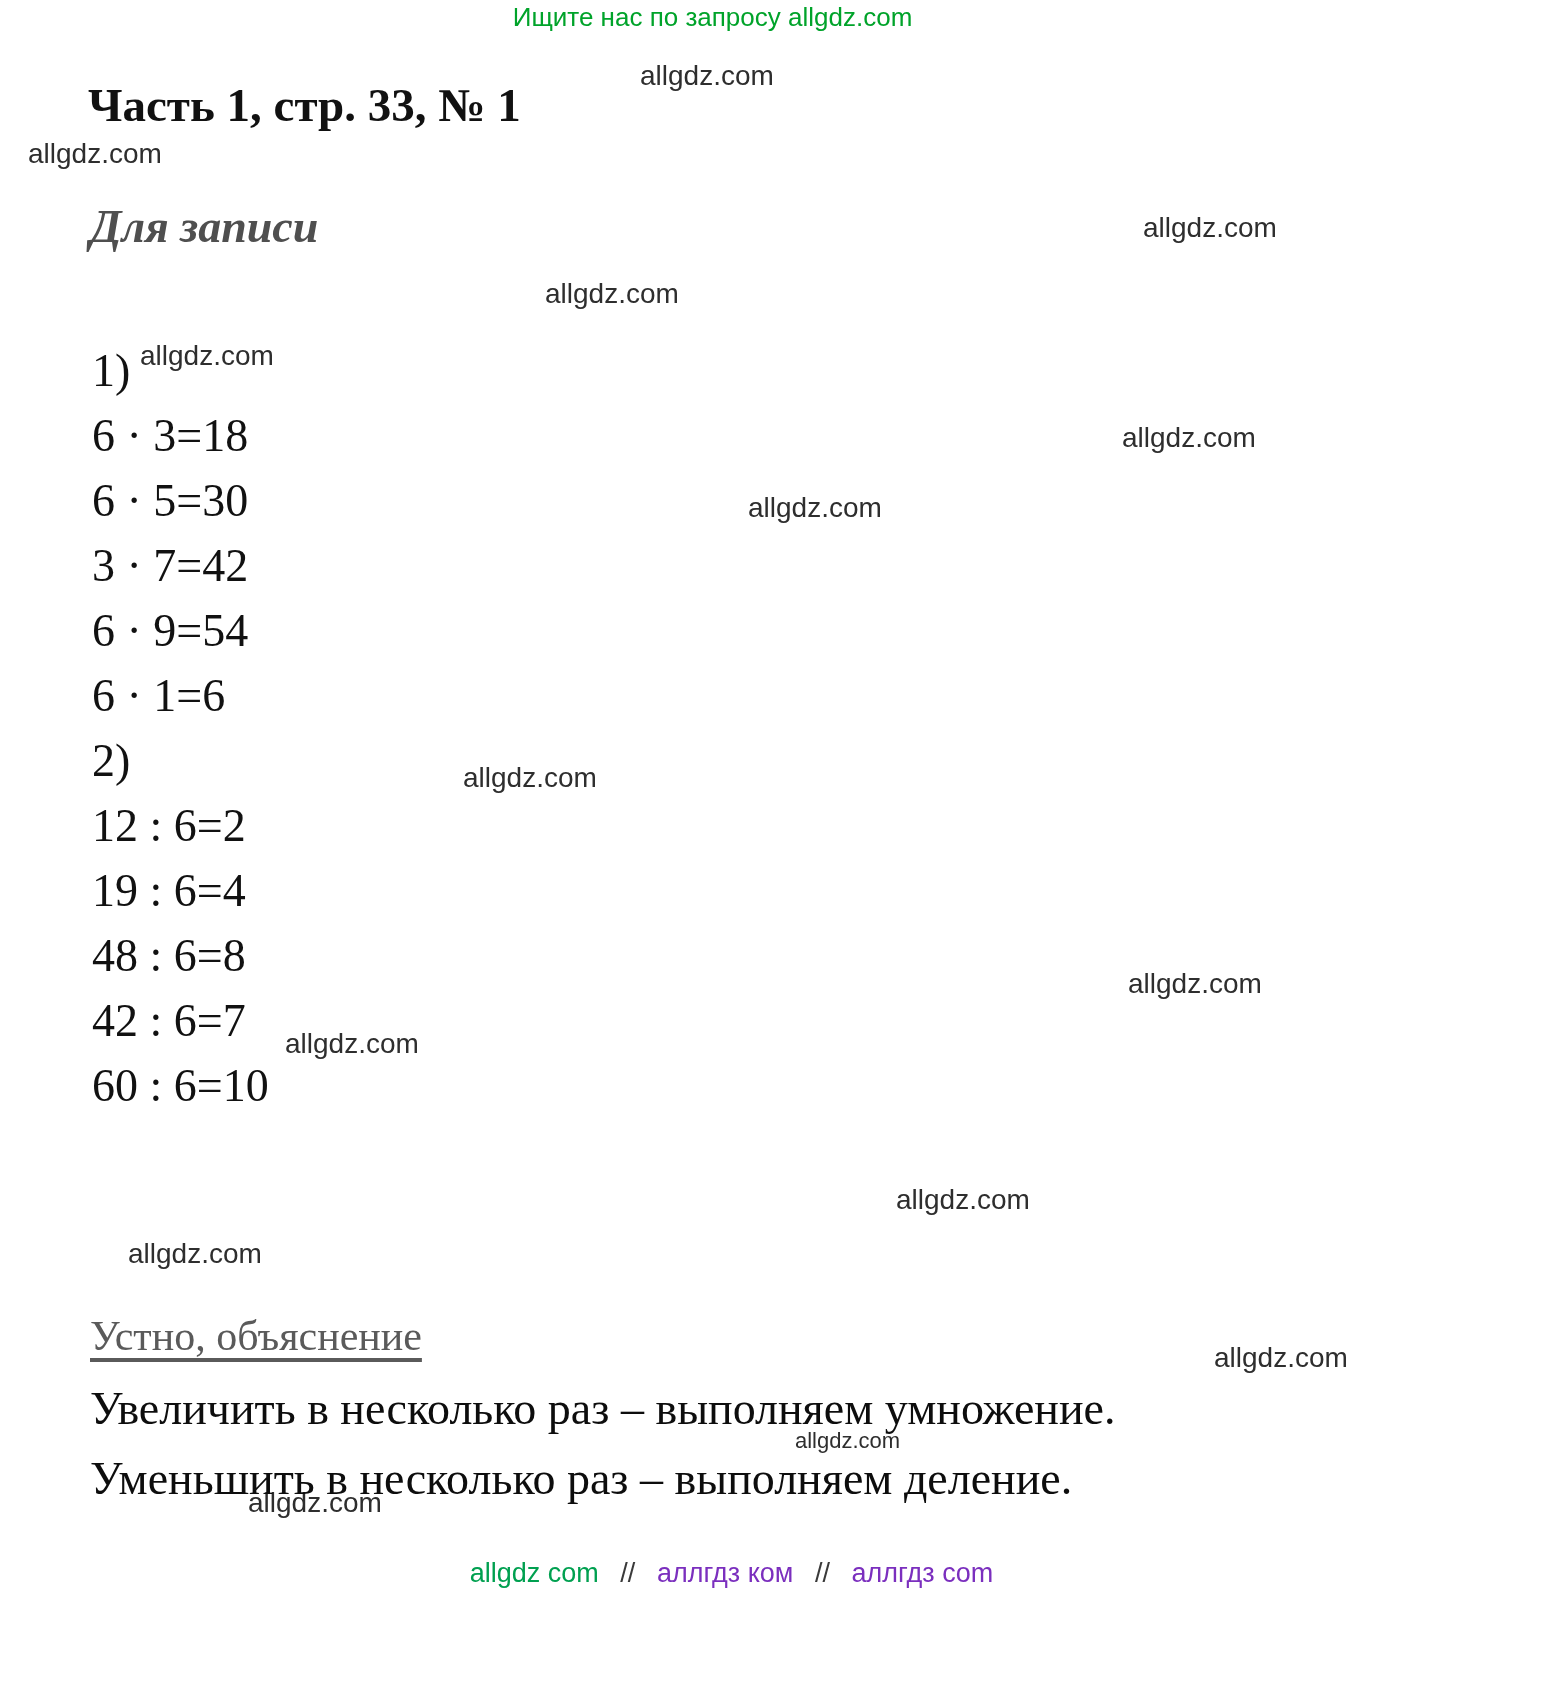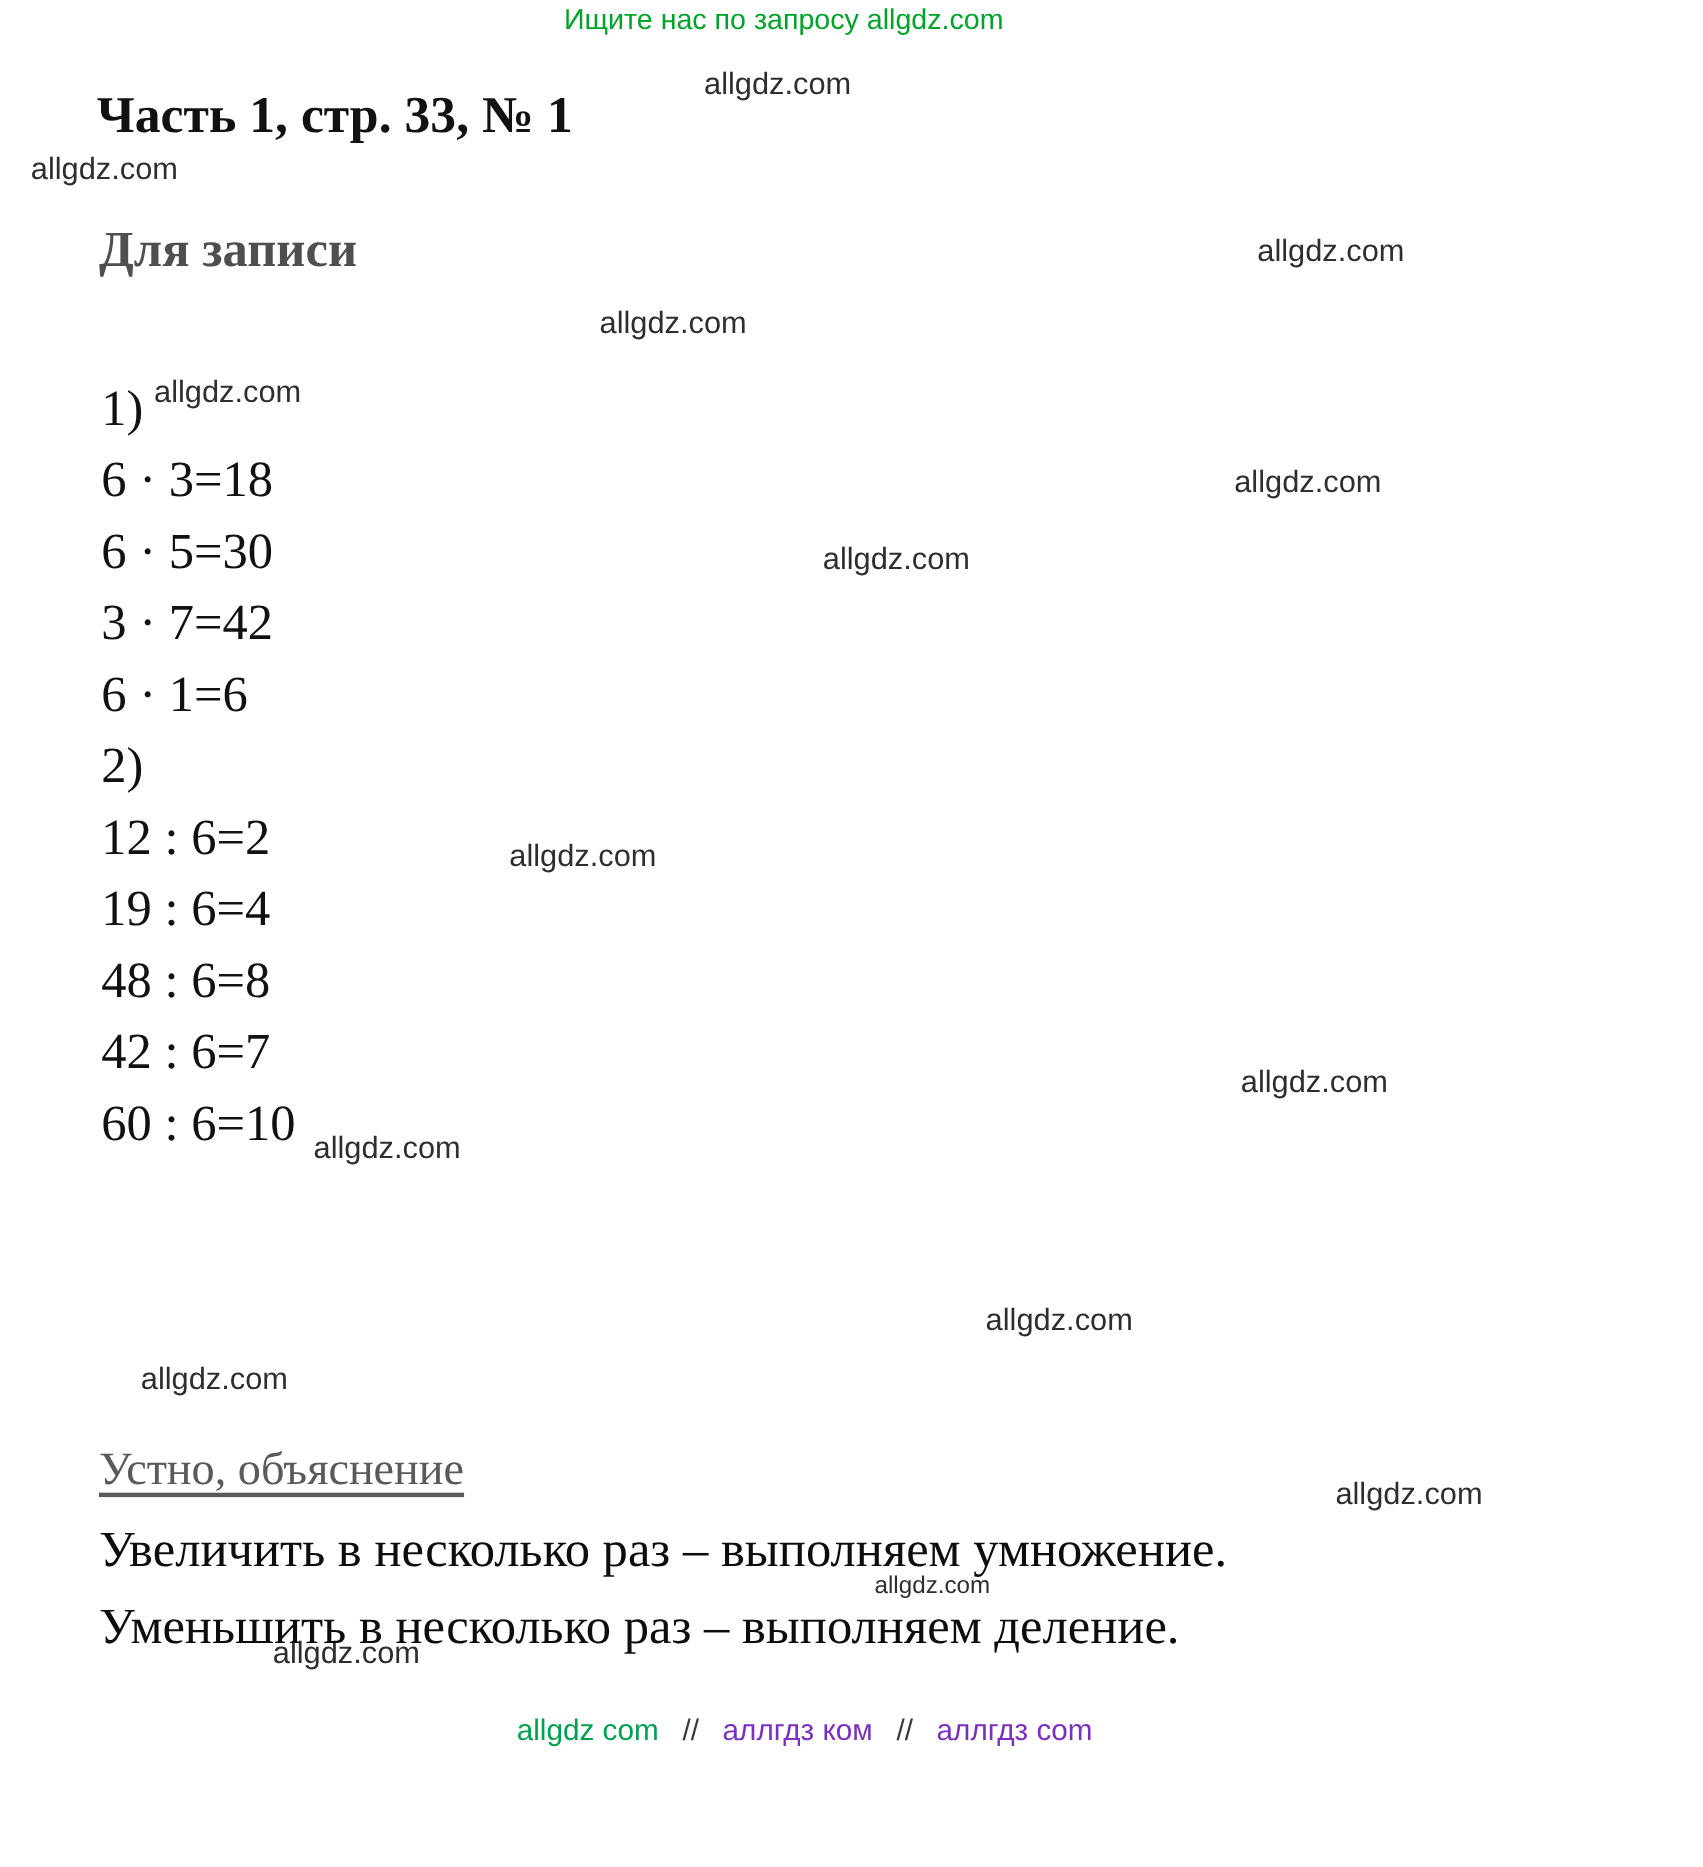--- a/index.html
+++ b/index.html
@@ -28,20 +28,21 @@
   .wm.small { font-size: 22px; }
   .title {
     font-size: 47px;
     font-weight: bold;
     white-space: nowrap;
     margin: 0;
   }
   .subtitle {
     font-size: 46px;
     font-weight: bold;
+    font-style: italic;
     color: #4f4f4f;
     white-space: nowrap;
   }
   .eq-line {
     height: 65px;
     line-height: 65px;
     font-size: 46px;
     white-space: nowrap;
   }
   .expl-heading {
@@ -90,20 +91,21 @@
 
   <h1 class="abs title" style="left:88px;top:78px;">Часть 1, стр. 33, № 1</h1>
 
   <div class="abs subtitle" style="left:90px;top:200px;">Для записи</div>
 
   <div class="abs" style="left:92px;top:338px;">
     <div class="eq-line">1)</div>
     <div class="eq-line">6 · 3=18</div>
     <div class="eq-line">6 · 5=30</div>
     <div class="eq-line">3 · 7=42</div>
+    <div class="eq-line">6 · 9=54</div>
     <div class="eq-line">6 · 1=6</div>
     <div class="eq-line">2)</div>
     <div class="eq-line">12 : 6=2</div>
     <div class="eq-line">19 : 6=4</div>
     <div class="eq-line">48 : 6=8</div>
     <div class="eq-line">42 : 6=7</div>
     <div class="eq-line">60 : 6=10</div>
   </div>
 
   <div class="abs expl-heading" style="left:90px;top:1312px;">Устно, объяснение</div>

